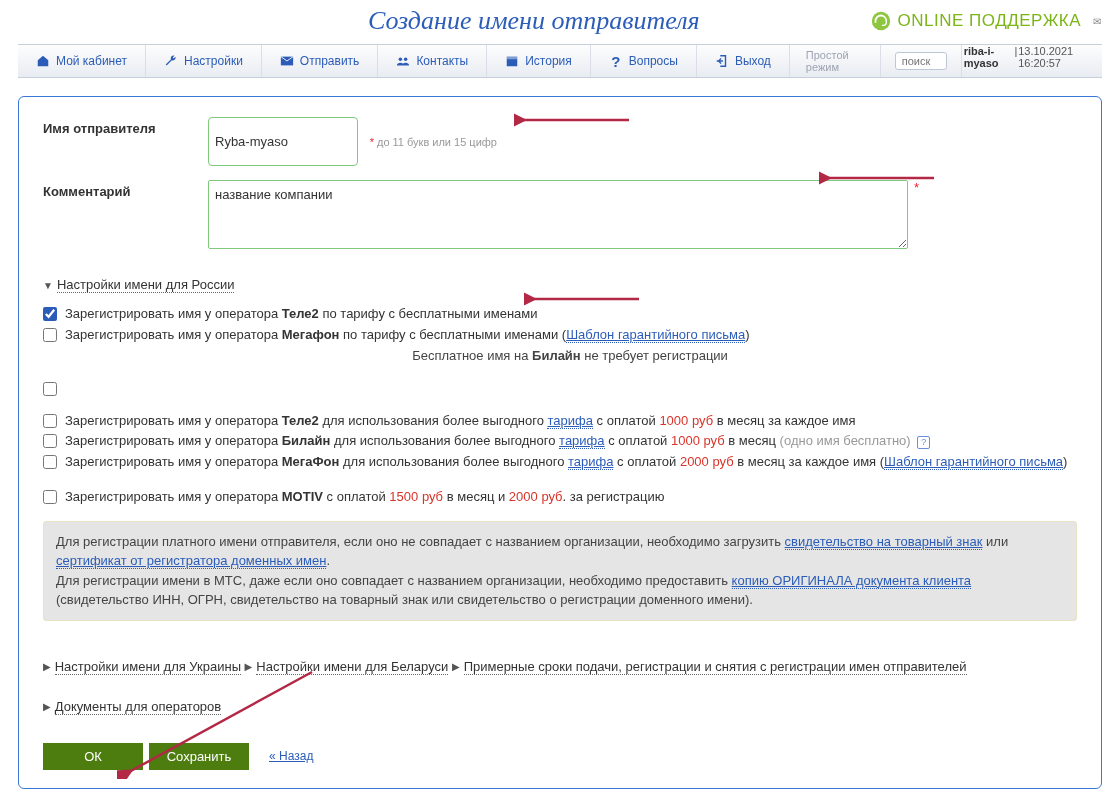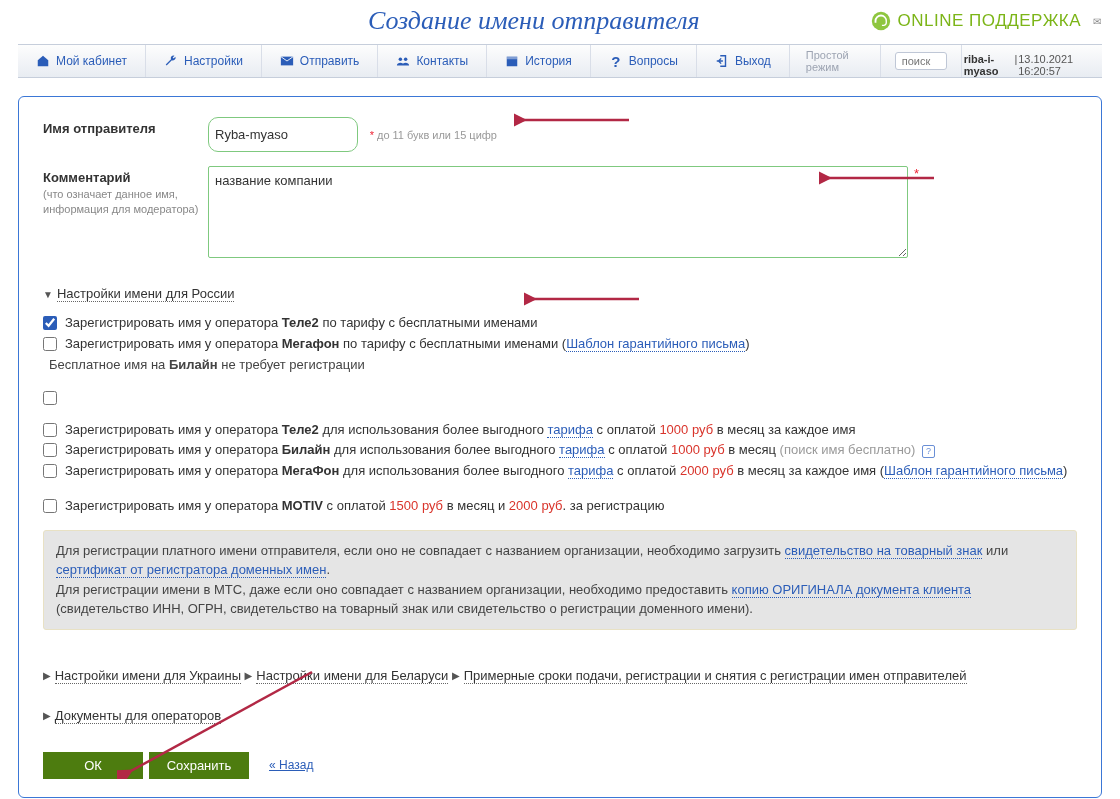--- a/index.html
+++ b/index.html
@@ -8,44 +8,44 @@
   .page-title { font-family: Georgia, 'Times New Roman', serif; font-style: italic; font-size: 26px; color: #2b5db8; flex: 1; text-align: center; }
   .support { display: flex; align-items: center; gap: 6px; color: #7cb518; font-size: 17px; font-family: Arial, sans-serif; letter-spacing: 0.5px; }
   .support svg { width: 22px; height: 22px; }
   .envelope-icon { font-size: 10px; color: #888; margin-left: 6px;}
   .navbar { display: flex; align-items: center; background: linear-gradient(#fdfdfd, #e8ecf2); border-top: 1px solid #c6cedb; border-bottom: 1px solid #c6cedb; height: 34px; font-size: 12px; margin: 0 18px;}
   .nav-item { display: flex; align-items: center; gap: 6px; padding: 0 18px; height: 100%; color: #2b5db8; cursor: pointer; border-right: 1px solid #d9dee8; white-space: nowrap; }
   .nav-item .icon { width: 14px; height: 14px; display:inline-flex; align-items:center; justify-content:center; }
   .nav-item span.lbl { font-weight: 500; color:#2b5db8;}
   .mode-label { padding: 0 16px; color: #9da4b2; font-size: 11px; border-right: 1px solid #d9dee8; height:100%; display:flex; align-items:center;}
   .search-box { border: 1px solid #bfc7d6; border-radius: 3px; padding: 2px 6px; font-size: 11px; width: 52px; color: #7a839b; margin: 0 14px 0 14px;}
-  .userinfo { padding: 0 10px 0 2px; color: #555; font-size: 11px; height:100%; display:flex; align-items:flex-end; border-left:1px solid #d9dee8;}
+  .userinfo { padding: 0 10px 0 2px; color: #555; font-size: 11px; height:100%; display:flex; align-items:flex-start; border-left:1px solid #d9dee8;}
   .userinfo b { color:#333; }
 
   .panel { margin: 18px 18px 0 18px; border: 1px solid #3b77d6; border-radius: 6px; padding: 20px 24px 18px 24px; }
   .form-row { display: flex; align-items: flex-start; margin-bottom: 14px; }
   .form-label { width: 165px; padding-top: 4px; font-size: 13px; font-weight: bold; color:#333;}
   .form-label .sub { display: block; font-weight: normal; color: #888; font-size: 11px; line-height: 1.35; margin-top: 2px;}
   .form-field { flex: 0 0 auto; }
-  input.text { width: 150px; padding: 9px 6px; border: 1px solid #7fc97f; border-radius: 10px; font-size: 13px; color:#333;}
+  input.text { width: 150px; padding: 16px 6px; border: 1px solid #7fc97f; border-radius: 4px; font-size: 13px; color:#333;}
   .hint { color: #999; font-size: 11px; margin-left: 8px;}
   .hint .ast { color: #e23; }
-  textarea.comment { width: 700px; height: 92px; padding: 6px; border: 1px solid #7fc97f; border-radius: 2px; font-size: 13px; resize: both; color:#333; font-family: inherit;}
+  textarea.comment { width: 700px; height: 69px; padding: 6px; border: 1px solid #7fc97f; border-radius: 2px; font-size: 13px; resize: both; color:#333; font-family: inherit;}
   .ast-right { color: #e23; font-size: 13px; margin-left: 6px; }
 
   .section-toggle { display: inline-flex; align-items: center; gap: 4px; margin: 14px 0 10px 0; cursor: pointer; }
   .section-toggle .caret { font-size: 10px; color:#555;}
   .section-toggle .ttl { font-size: 13px; color: #333; border-bottom: 1px dotted #666;}
 
   .checkbox-line { display: flex; align-items: flex-start; gap: 8px; margin: 2px 0 2px 0; line-height: 1.45; font-size: 13px;}
   .checkbox-line input[type=checkbox]{ margin-top: 2px; width:14px; height:14px; accent-color: #2b5db8;}
-  .indent { margin-left: 6px; font-size:13px; color:#444; line-height:1.45;}
+  .indent { margin-left: 20px; font-size:13px; color:#444; line-height:1.45;text-align:center;}
   .spacer { height: 12px; }
   .red { color: #d9342b; }
-  .link { color: #2b5db8; border-bottom: 1px dotted #2b5db8; cursor:pointer;}
+  .link { color: #2b5db8; border-bottom: 1px dotted #2b5db8; cursor:pointer;text-decoration:underline;}
   .grey { color: #999; }
   .qmark { display:inline-block; width:13px; height:13px; border:1px solid #6a8fd6; color:#6a8fd6; font-size:9px; text-align:center; line-height:11px; border-radius:2px; margin-left:3px; cursor:pointer;}
 
   .info-box { background: #e5e5e5; border: 1px solid #e8e1c4; border-radius: 3px; padding: 10px 12px; margin: 14px 0 24px 0; font-size: 13px; color: #444; line-height: 1.5; }
 
   .btn-bar { display: flex; align-items: center; gap: 6px; margin-top: 8px;}
   .btn { background: #4d7c0f; color: #fff; border: none; padding: 6px 0; width: 100px; font-size: 13px; cursor: pointer;}
   .back-link { color: #2b5db8; text-decoration: underline; font-size: 12px; margin-left: 14px; cursor:pointer;}
   b { font-weight: bold; }
   .rel { position: relative; }
@@ -160,21 +160,20 @@
     <div class="form-field rel">
       <input class="text" value="Ryba-myaso" style="">
       <span class="hint"><span class="ast">*</span> <span>до 11 букв или 15 цифр</span></span>
     </div>
   </div>
 
   
   <div class="form-row">
     <div class="form-label">
       <span>Комментарий</span>
-      <span class="sub">(что означает данное имя, информация для модератора)</span>
     </div>
     <div class="form-field" style="display:flex; align-items:flex-start;">
       <textarea class="comment" style="">название компании</textarea>
       <span class="ast-right">*</span>
     </div>
   </div>
 
   
   <div class="section-toggle">
     <span class="caret">▼</span>
@@ -197,21 +196,21 @@
       <input type="checkbox" style="">
     </div>
 
     <div class="spacer"></div>
     <div class="checkbox-line">
       <input type="checkbox" style="">
       <div><span>Зарегистрировать имя у оператора </span><b>Теле2</b><span> для использования более выгодного </span><span class="link">тарифа</span><span> с оплатой </span><span class="red">1000 руб</span><span> в месяц за каждое имя</span></div>
     </div>
     <div class="checkbox-line">
       <input type="checkbox" style="">
-      <div><span>Зарегистрировать имя у оператора </span><b>Билайн</b><span> для использования более выгодного </span><span class="link">тарифа</span><span> с оплатой </span><span class="red">1000 руб</span><span> в месяц </span><span class="grey">(поиск имя бесплатно)</span> <span class="qmark">?</span></div>
+      <div><span>Зарегистрировать имя у оператора </span><b>Билайн</b><span> для использования более выгодного </span><span class="link">тарифа</span><span> с оплатой </span><span class="red">1000 руб</span><span> в месяц </span><span class="grey">(одно имя бесплатно)</span> <span class="qmark">?</span></div>
     </div>
     <div class="checkbox-line">
       <input type="checkbox" style="">
       <div><span>Зарегистрировать имя у оператора </span><b>МегаФон</b><span> для использования более выгодного </span><span class="link">тарифа</span><span> с оплатой </span><span class="red">2000 руб</span><span> в месяц за каждое имя (</span><span class="link">Шаблон гарантийного письма</span><span>)</span></div>
     </div>
 
     <div class="spacer"></div>
     <div class="checkbox-line">
       <input type="checkbox" style="">
       <div><span>Зарегистрировать имя у оператора </span><b>MOTIV</b><span> с оплатой </span><span class="red">1500 руб</span><span> в месяц и </span><span class="red">2000 руб</span><span>. за регистрацию</span></div>

